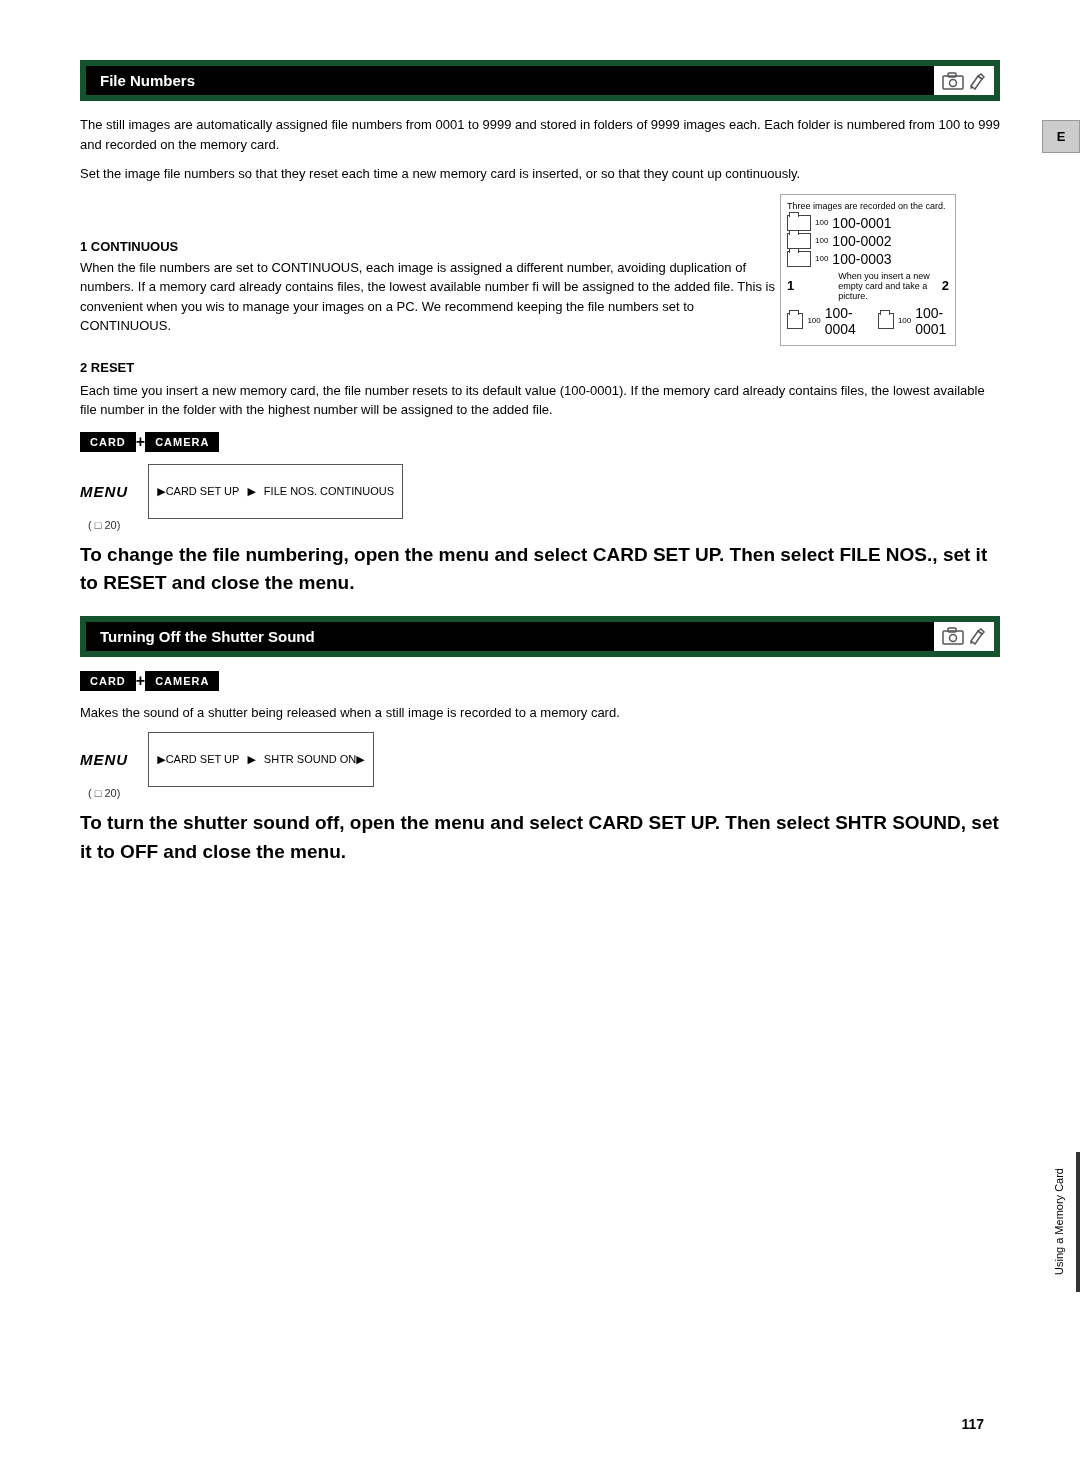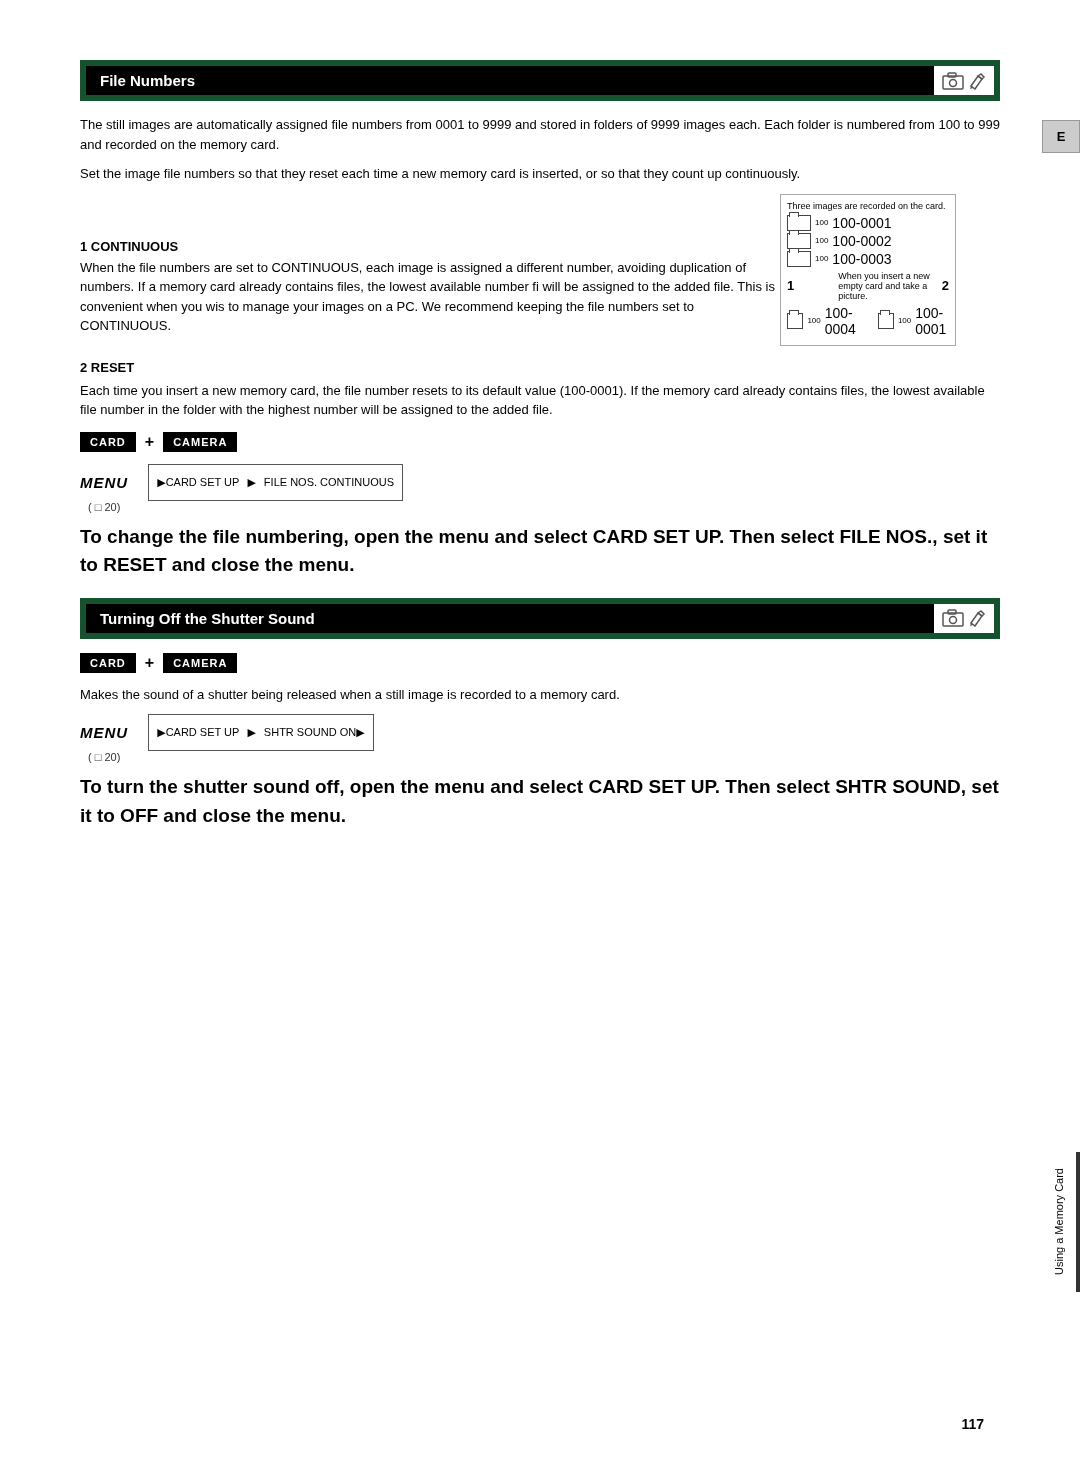--- a/index.html
+++ b/index.html
@@ -103,21 +103,21 @@
       font-weight: bold;
       font-size: 13px;
       margin-bottom: 6px;
       margin-top: 14px;
     }
 
     
     .badge-row {
       display: flex;
       align-items: center;
-      gap: 9px;
+      gap: 0;
       margin: 12px 0;
     }
     .badge {
       background: #000;
       color: #fff;
       font-size: 11px;
       font-weight: bold;
       padding: 4px 10px;
       letter-spacing: 1px;
     }
@@ -129,21 +129,21 @@
       font-size: 15px;
       font-weight: 900;
       font-style: italic;
       margin-right: 10px;
       letter-spacing: 1px;
     }
     .menu-path {
       display: flex;
       align-items: center;
       border: 1px solid #555;
-      padding: 11px 8px;
+      padding: 20px 8px;
       font-size: 11px;
       gap: 8px;
     }
     .menu-sub-ref {
       font-size: 11px;
       margin-left: 8px;
       color: #333;
     }
 
     

